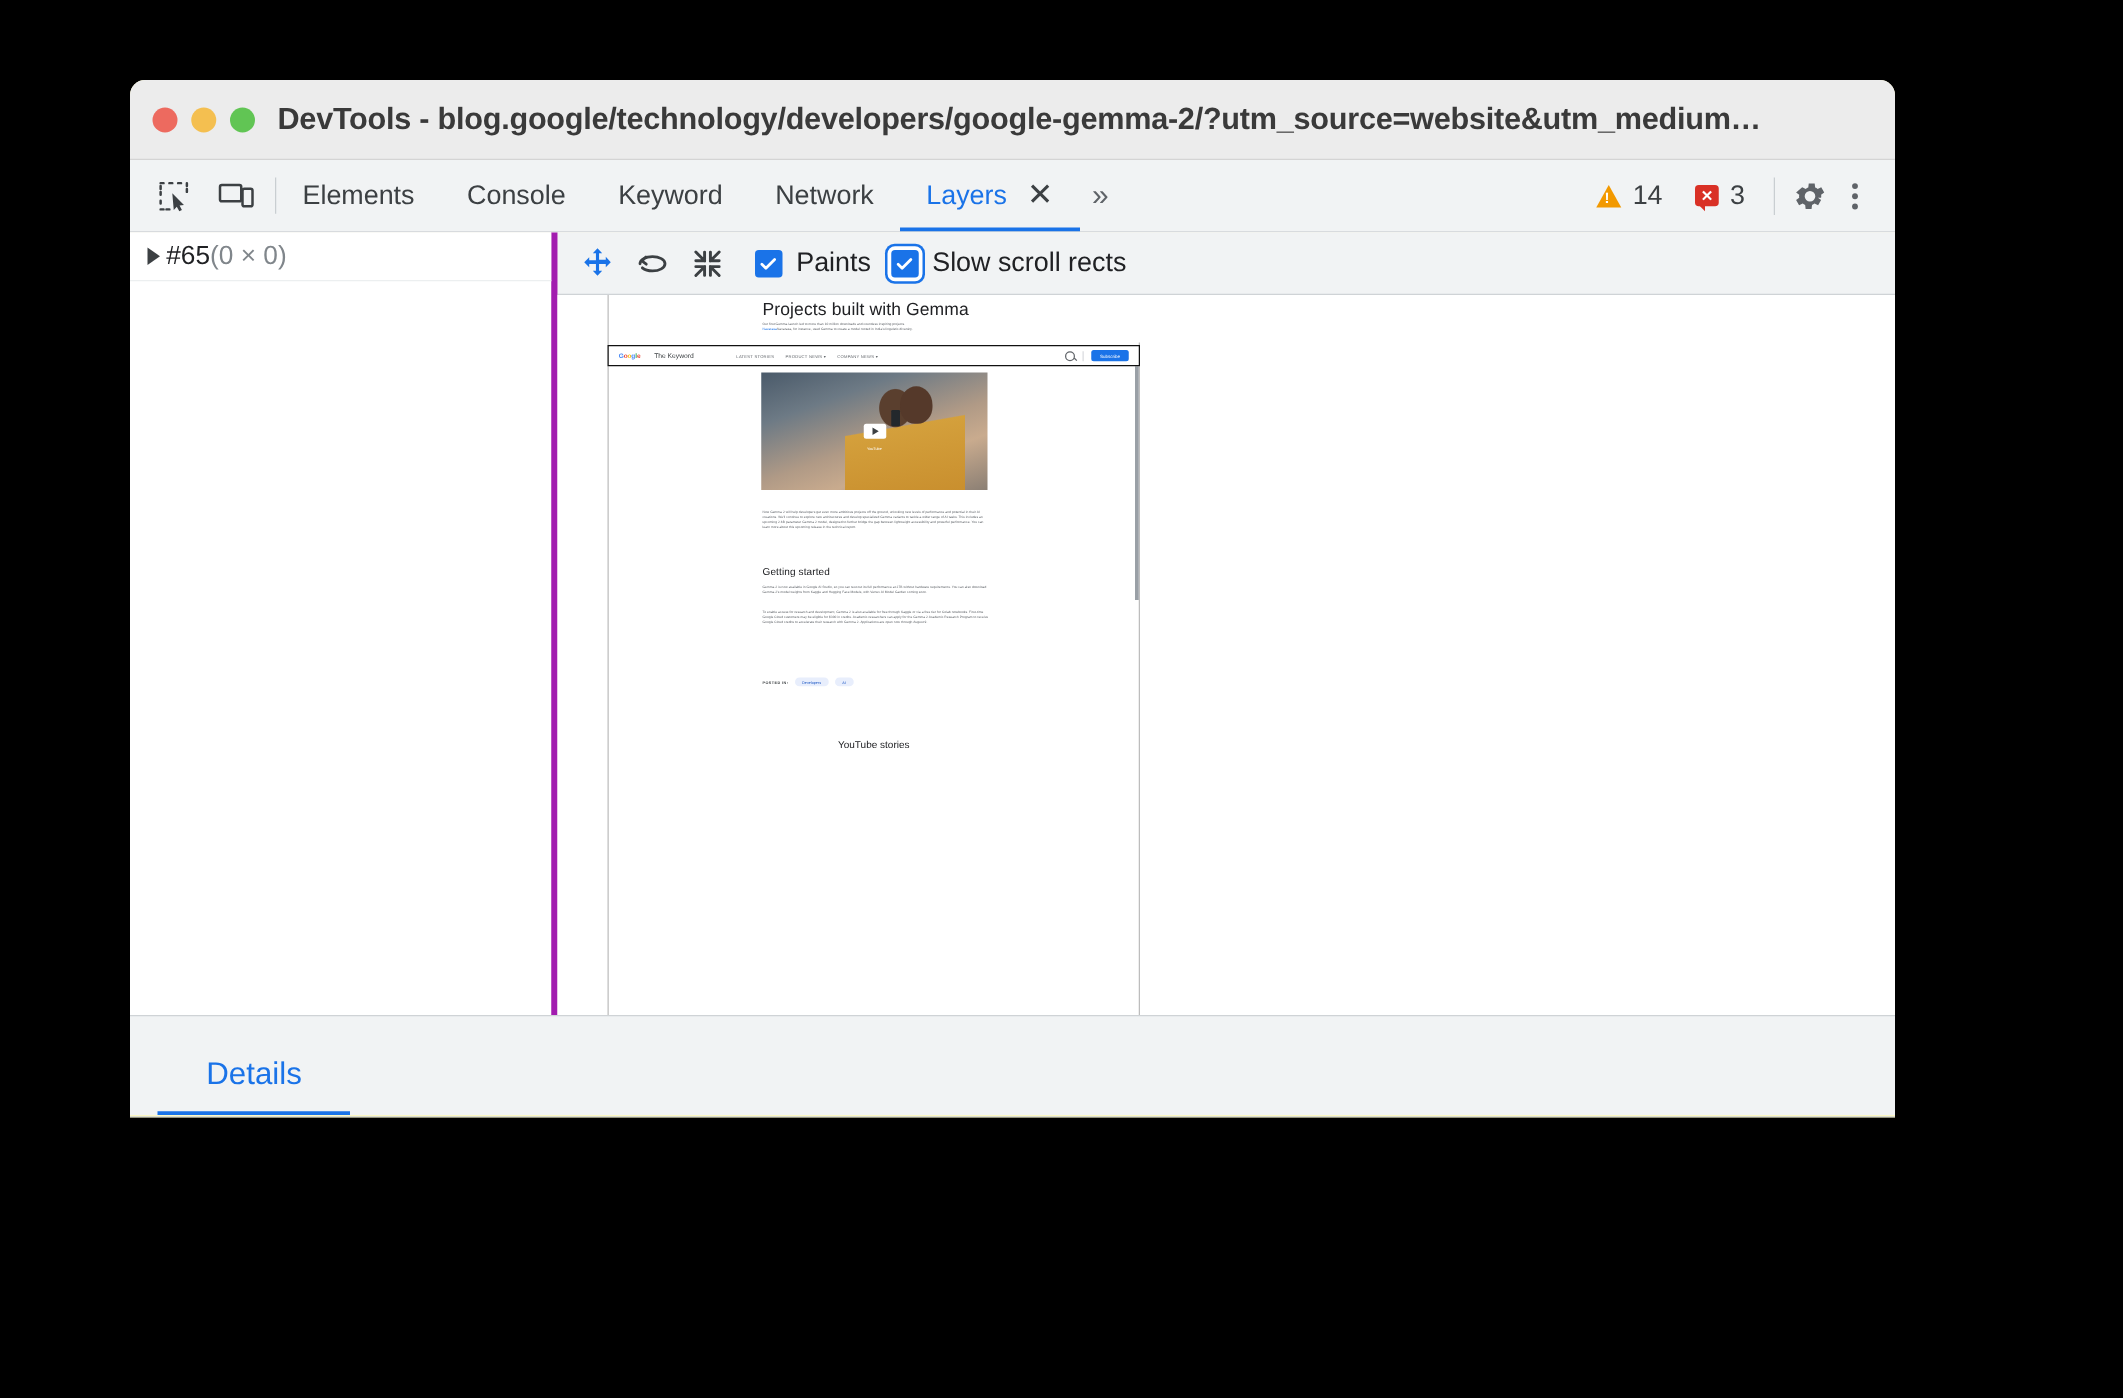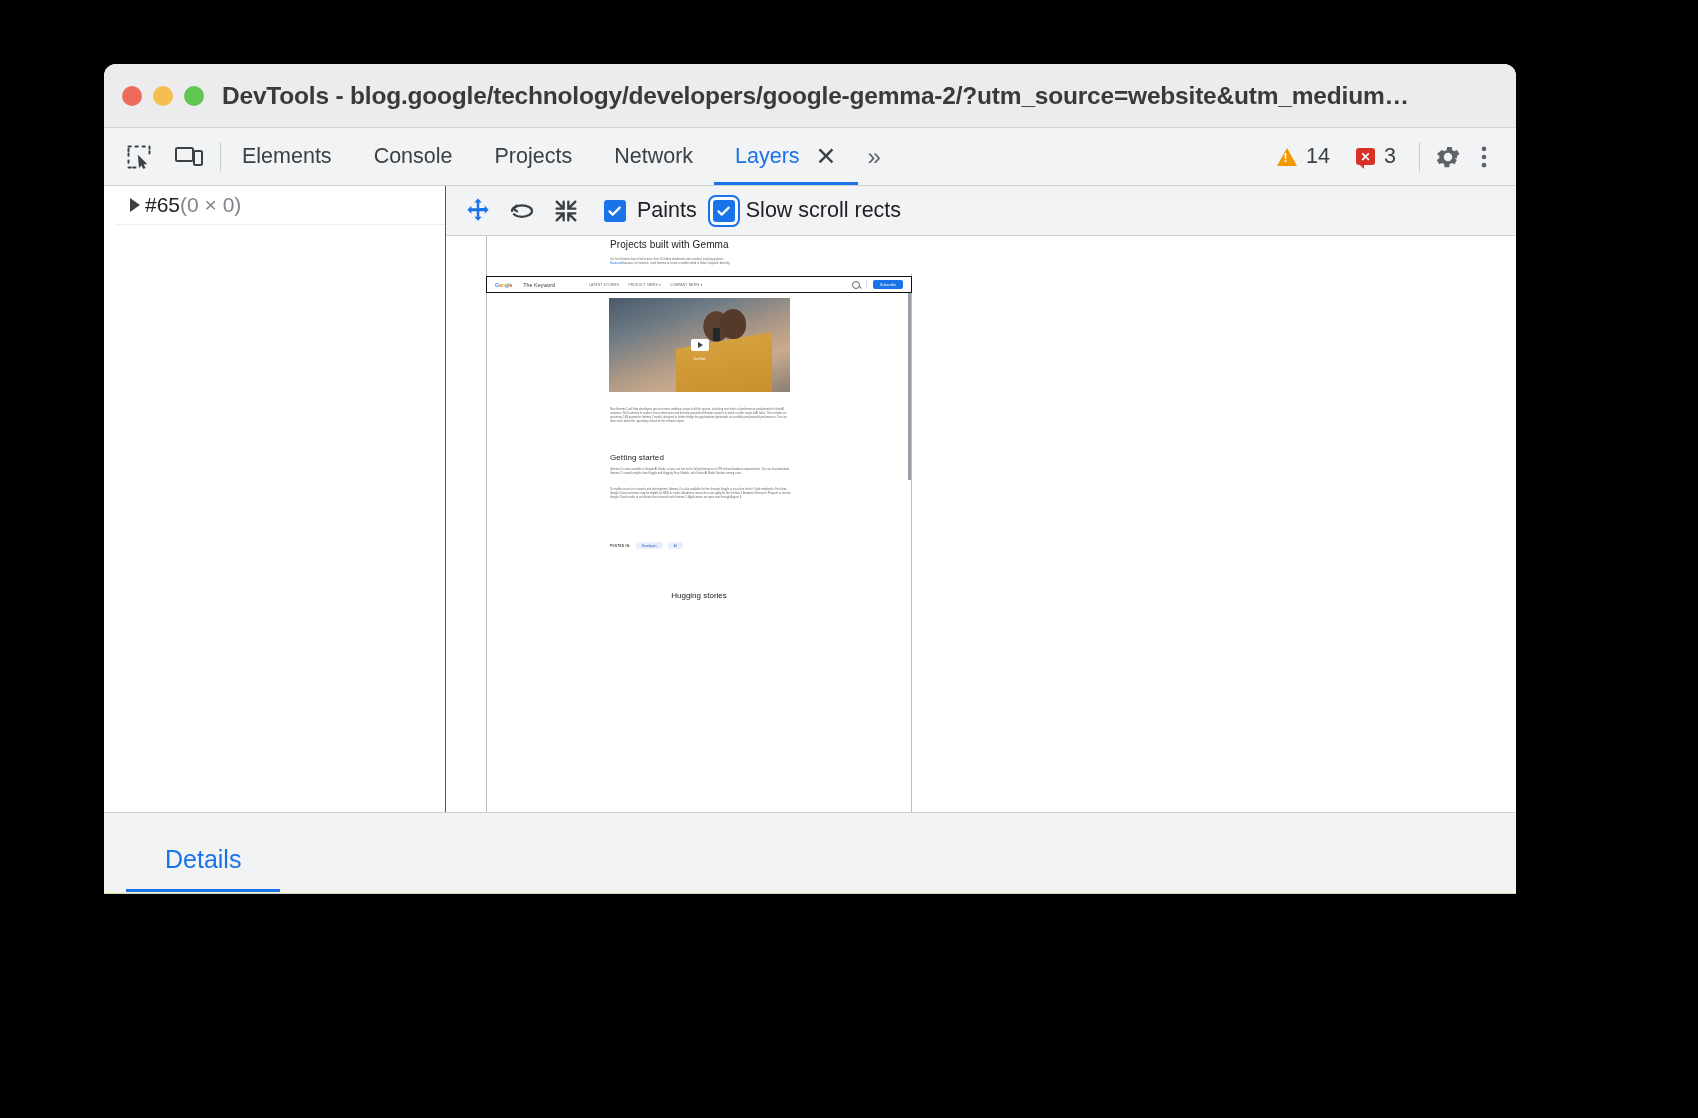--- a/index.html
+++ b/index.html
@@ -65,22 +65,22 @@
     display:flex;align-items:center;justify-content:center;
   }
   .err-box:after{content:"";position:absolute;bottom:-4px;left:3px;border-left:5px solid transparent;border-right:0 solid transparent;border-top:5px solid #d93025;}
   .err-x{color:#fff;font-size:12px;font-weight:bold;line-height:1;}
   .tb-rsep{width:1px;height:30px;background:#c9ced1;margin:0 10px;}
   .gear,.kebab{width:36px;height:36px;display:flex;align-items:center;justify-content:center;cursor:pointer;}
 
   
   #split{display:flex;height:626px;}
   #sidebar{
-    width:342px;flex:0 0 342px;background:#fff;border-right:1px solid #a21caf;
-    box-sizing:border-box;position:relative;padding-left:12px;
+    width:342px;flex:0 0 342px;background:#fff;border-right:5px solid #a21caf;
+    box-sizing:border-box;position:relative;
   }
   #tree-row{
     display:flex;align-items:center;height:38px;padding-left:14px;font-size:21px;color:#202124;cursor:pointer;
     border-bottom:1px solid #eceff0;background:#fff;
   }
   .twisty{
     width:0;height:0;border-top:7px solid transparent;border-bottom:7px solid transparent;
     border-left:10px solid #3c4043;margin-right:5px;
   }
   .dim{color:#80868b;}
@@ -98,21 +98,21 @@
   }
   .cb svg{display:block;}
   .cbgroup.focused .cb{box-shadow:0 0 0 3px #fff,0 0 0 5px #1a73e8;}
   #layer-canvas{flex:1;position:relative;background:#fff;overflow:hidden;}
 
   
   #page-snap{
     position:absolute;left:40px;top:0px;width:426px;height:584px;background:#fff;
   }
   .vbar{position:absolute;background:#bdbdbd;}
-  .snap-title{position:absolute;left:124px;top:3px;font-size:10px;color:#202124;letter-spacing:.1px;}
+  .snap-title{position:absolute;left:124px;top:3px;font-size:14px;color:#202124;letter-spacing:.1px;}
   .tiny{font-size:2.6px;line-height:4.1px;color:#5f6368;letter-spacing:.05px;}
   .blk{position:absolute;}
 
   .gnav{
     position:absolute;left:0;top:40px;width:426px;height:17px;background:#fff;
     border:1px solid #111;box-sizing:border-box;display:flex;align-items:center;padding:0 8px;
   }
   .glogo{font-size:5.2px;font-weight:bold;letter-spacing:-.1px;}
   .glogo i{font-style:normal;}
   .gkw{font-size:5.4px;color:#3c4043;margin-left:11px;}
@@ -193,21 +193,21 @@
     <div class="tb-sep"></div>
 
     <div class="tabs">
       <div class="tab">
           <span>Elements</span>
         </div>
       <div class="tab">
           <span>Console</span>
         </div>
       <div class="tab">
-          <span>Projects</span>
+          <span>Keyword</span>
         </div>
       <div class="tab">
           <span>Network</span>
         </div>
       <div class="tab active">
         <span>Layers</span>
         <span class="closex">✕</span>
       </div>
     </div>
     <div class="tb-more">»</div>
@@ -338,21 +338,21 @@
 
           <div class="blk tiny" style="left:124px;top:232px;width:182px;">Gemma 2 is now available in Google AI Studio, so you can test out its full performance at 27B without hardware requirements. You can also download Gemma 2's model weights from Kaggle and Hugging Face Models, with Vertex AI Model Garden coming soon.</div>
           <div class="blk tiny" style="left:124px;top:252px;width:182px;">To enable access for research and development, Gemma 2 is also available for free through Kaggle or via a free tier for Colab notebooks. First-time Google Cloud customers may be eligible for $300 in credits. Academic researchers can apply for the Gemma 2 Academic Research Program to receive Google Cloud credits to accelerate their research with Gemma 2. Applications are open now through August 9.</div>
 
           <div class="postedin" style="left:124px;top:306px;">
             <span class="pi-lbl">POSTED IN:</span>
             <span class="chip">Developers</span>
             <span class="chip">AI</span>
           </div>
 
-          <div class="related">Hugging stories</div>
+          <div class="related">YouTube stories</div>
         </div>
 
       </div>
     </div>
   </div>
 
   <div id="details">
     <div id="details-divline"></div>
     <div id="details-tabwrap">
       <div id="details-tab">Details</div>

